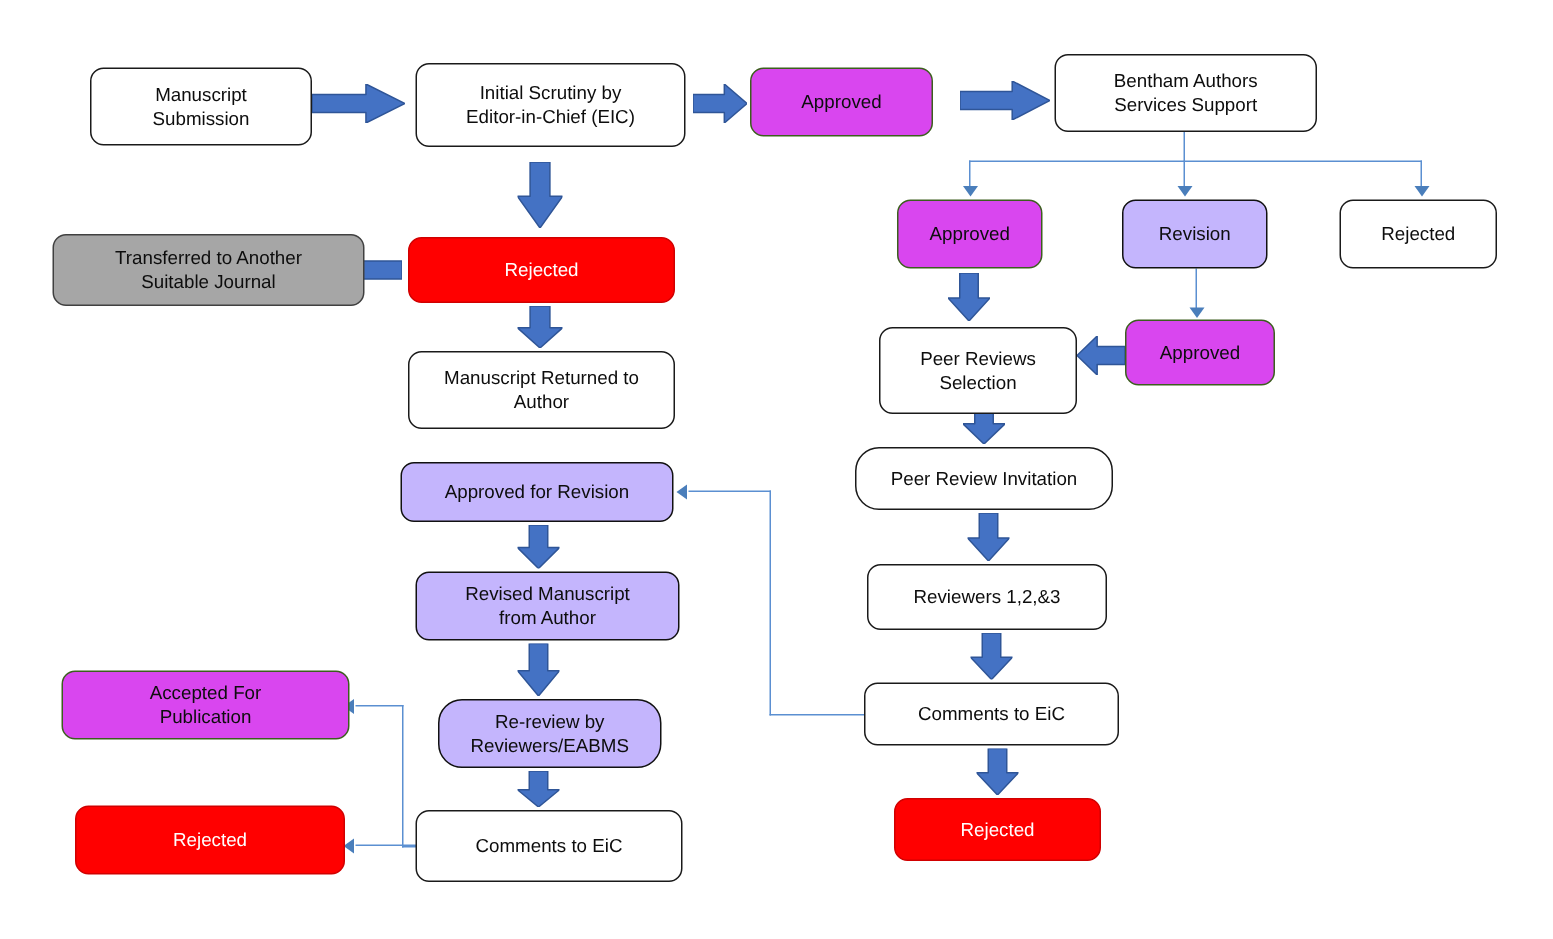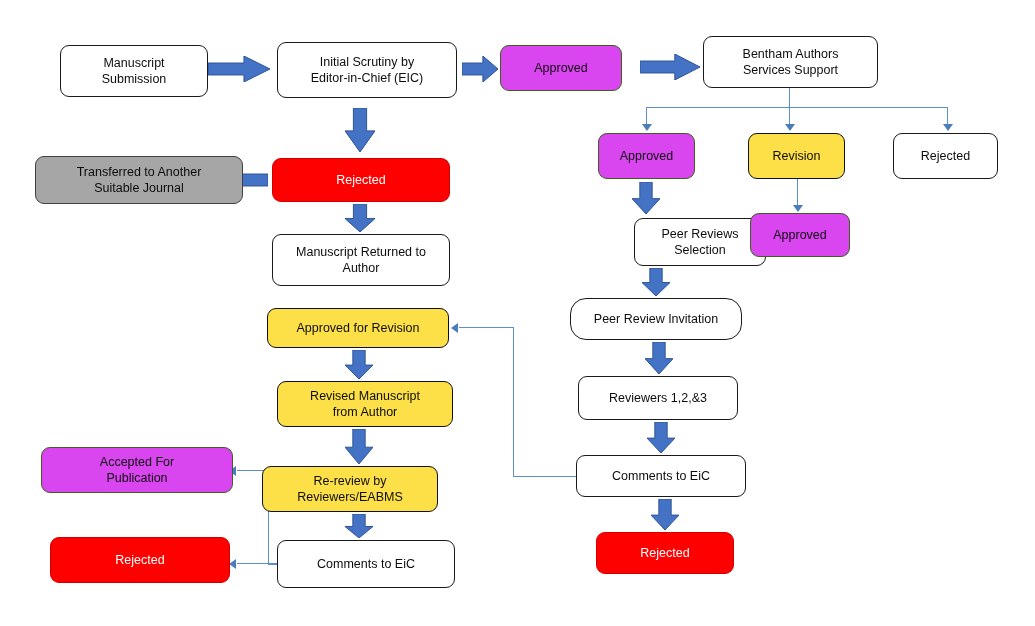--- a/index.html
+++ b/index.html
@@ -3,21 +3,21 @@
 <meta charset="utf-8">
 <style>
   html,body{margin:0;padding:0;background:#ffffff;}
   body{font-family:"Liberation Sans",sans-serif;}
   #canvas{position:relative;width:1035px;height:626px;background:#ffffff;overflow:hidden;}
   .node{position:absolute;box-sizing:border-box;display:flex;align-items:center;justify-content:center;
         text-align:center;border-radius:9px;font-size:12.5px;line-height:1.28;color:#0d0d0d;
         padding:2px 4px;white-space:pre-line;}
   .n-white{background:#ffffff;border:1.2px solid #1a1a1a;}
   .n-green{background:#d946ef;border:1.2px solid #3c5f1e;color:#0d0d0d;}
-  .n-yellow{background:#fde047;border:1.2px solid #111111;}
+  .n-yellow{background:#c4b5fd;border:1.2px solid #111111;}
   .n-red{background:#ff0000;border:1.2px solid #d10000;color:#ffffff;}
   .n-gray{background:#a6a6a6;border:1.4px solid #404040;}
   .conn{position:absolute;background:#5b8fd1;}
   .conn-h{height:1.4px;}
   .conn-v{width:1.4px;}
   .tip{position:absolute;width:0;height:0;}
   .tip-down{border-left:5px solid transparent;border-right:5px solid transparent;border-top:7px solid #4a7ebb;}
   .tip-left{border-top:5px solid transparent;border-bottom:5px solid transparent;border-right:7px solid #4a7ebb;}
 </style>
 </head>
@@ -106,31 +106,31 @@
       <div class="node n-white" style="left: 703px; top: 36px; width: 175px; height: 52px;">Bentham Authors
 Services  Support</div>
       <div class="node n-red" style="left: 272px; top: 158px; width: 178px; height: 44px;">Rejected</div>
       <div class="node n-gray" style="left: 35px; top: 156px; width: 208px; height: 48px;">Transferred  to Another
 Suitable Journal</div>
       <div class="node n-white" style="left: 272px; top: 234px; width: 178px; height: 52px;">Manuscript Returned to
 Author</div>
       <div class="node n-green" style="left: 598px; top: 133px; width: 97px; height: 46px;">Approved</div>
       <div class="node n-yellow" style="left: 748px; top: 133px; width: 97px; height: 46px;">Revision</div>
       <div class="node n-white" style="left: 893px; top: 133px; width: 105px; height: 46px;">Rejected</div>
-      <div class="node n-white" style="left: 586px; top: 218px; width: 132px; height: 48px; margin-left: 48px;">Peer Reviews
+      <div class="node n-white" style="left: 586px; top: 218px; width: 132px; height: 58px;">Peer Reviews
 Selection</div>
       <div class="node n-green" style="left: 750px; top: 213px; width: 100px; height: 44px;">Approved</div>
       <div class="node n-white" style="left: 570px; top: 298px; width: 172px; height: 42px; border-radius: 16px;">Peer Review Invitation</div>
       <div class="node n-white" style="left: 578px; top: 376px; width: 160px; height: 44px;">Reviewers  1,2,&amp;3</div>
       <div class="node n-white" style="left: 576px; top: 455px; width: 170px; height: 42px;">Comments to EiC</div>
       <div class="node n-red" style="left: 596px; top: 532px; width: 138px; height: 42px;">Rejected</div>
       <div class="node n-yellow" style="left: 267px; top: 308px; width: 182px; height: 40px;">Approved  for Revision</div>
       <div class="node n-yellow" style="left: 277px; top: 381px; width: 176px; height: 46px;">Revised  Manuscript
 from Author</div>
-      <div class="node n-yellow" style="left: 262px; top: 466px; width: 176px; height: 46px;">Re-review  by
+      <div class="node n-yellow" style="left: 292px; top: 466px; width: 149px; height: 46px; border-radius: 16px;">Re-review  by
 Reviewers/EABMS</div>
       <div class="node n-white" style="left: 277px; top: 540px; width: 178px; height: 48px;">Comments to EiC</div>
       <div class="node n-green" style="left: 41px; top: 447px; width: 192px; height: 46px;">Accepted For
 Publication</div>
       <div class="node n-red" style="left: 50px; top: 537px; width: 180px; height: 46px;">Rejected</div>
     </div>
 
 </div>
 
 </body></html>

